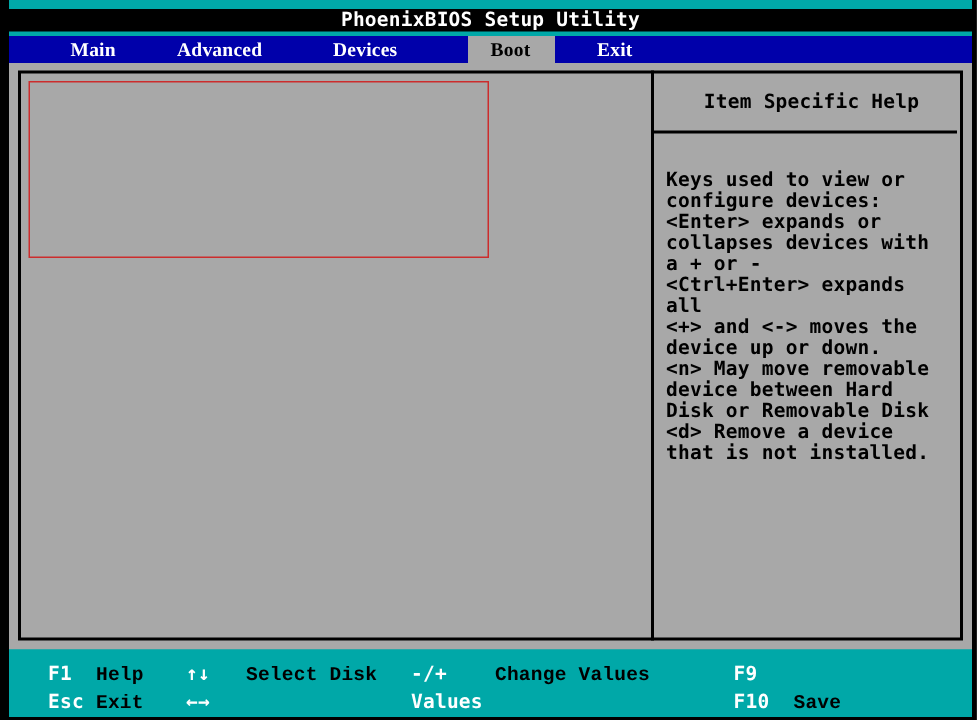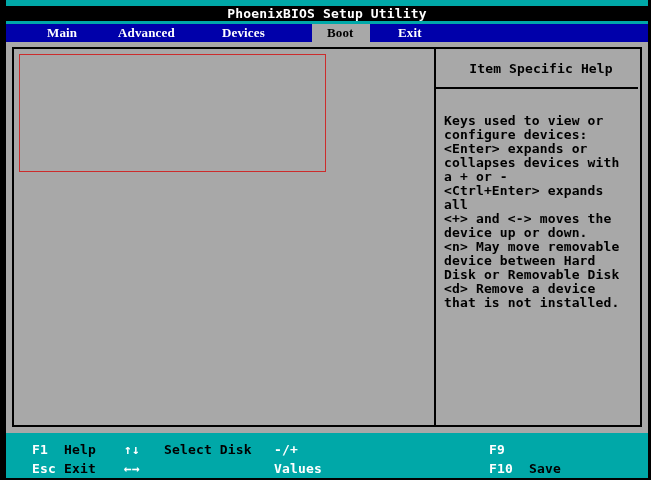--- a/index.html
+++ b/index.html
@@ -55,21 +55,21 @@
   .bi{white-space:pre; color:var(--blue);}
   .bi.sel{color:var(--white);}
   .keybar{
     position:absolute; left:6px; top:433px; width:642px; height:45px;
     background:var(--teal);
   }
   .kb-row{position:absolute; left:12px; width:560px; height:19.2px; line-height:19.2px;}
   .kb-row.r1{top:7px;}
   .kb-row.r2{top:26px;}
   .kb{position:absolute; color:var(--white);}
-  .kl{position:absolute; color:var(--black);}
+  .kl{position:absolute; color:var(--black);font-family:Liberation Mono, monospace;}
   .x1{left:14px;} .x2{left:46px;} .x3{left:106px;} .x4{left:146px;}
   .x5{left:256px;} .x6{left:312px;} .x7{left:471px;} .x8{left:511px;}
 </style>
 </head>
 <body>
 
 <div class="canvas">
   <div class="screen-border"></div>
 
   <div class="titlebar">
@@ -109,20 +109,21 @@
 that is not installed.</div>
   </div>
 
   <div class="keybar">
     <div class="kb-row r1">
       <span class="kb x1">F1</span>
       <span class="kl x2">Help</span>
       <span class="kb x3">↑↓</span>
       <span class="kl x4">Select Disk</span>
       <span class="kb x5">-/+</span>
+      <span class="kl x6">Change Values</span>
       <span class="kb x7">F9</span>
     </div>
     <div class="kb-row r2">
       <span class="kb x1">Esc</span>
       <span class="kl x2">Exit</span>
       <span class="kb x3">←→</span>
       <span class="kb x5">Values</span>
       <span class="kb x7">F10</span>
       <span class="kl x8">Save and Exit</span>
     </div>

